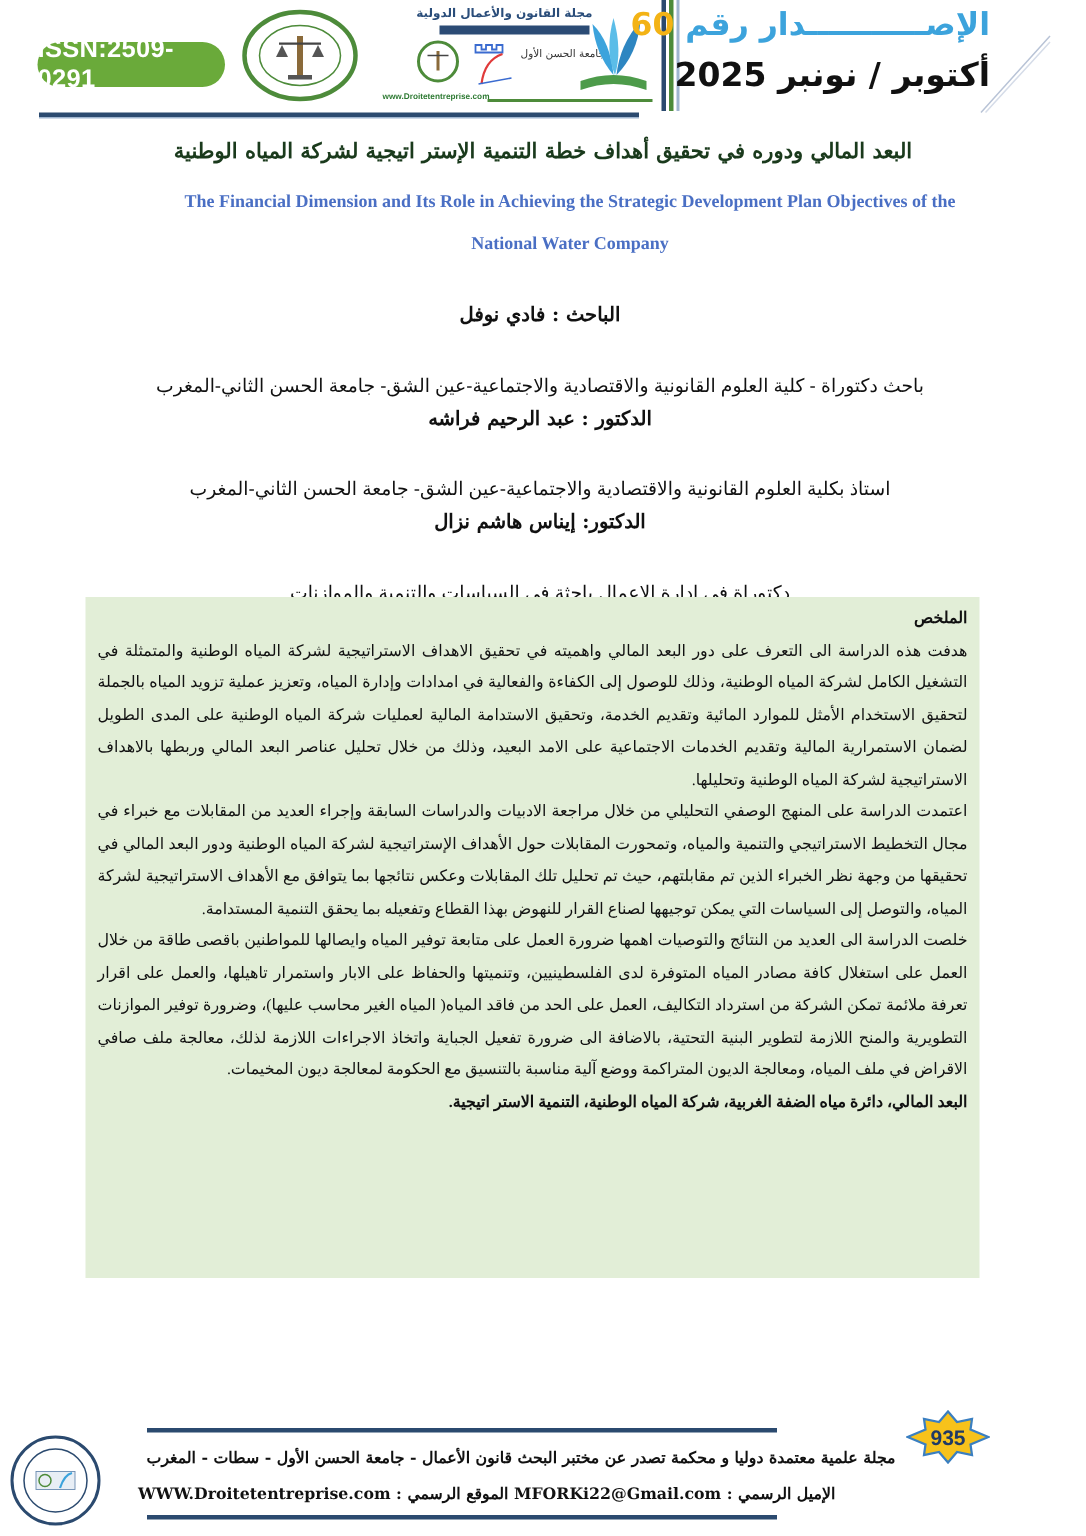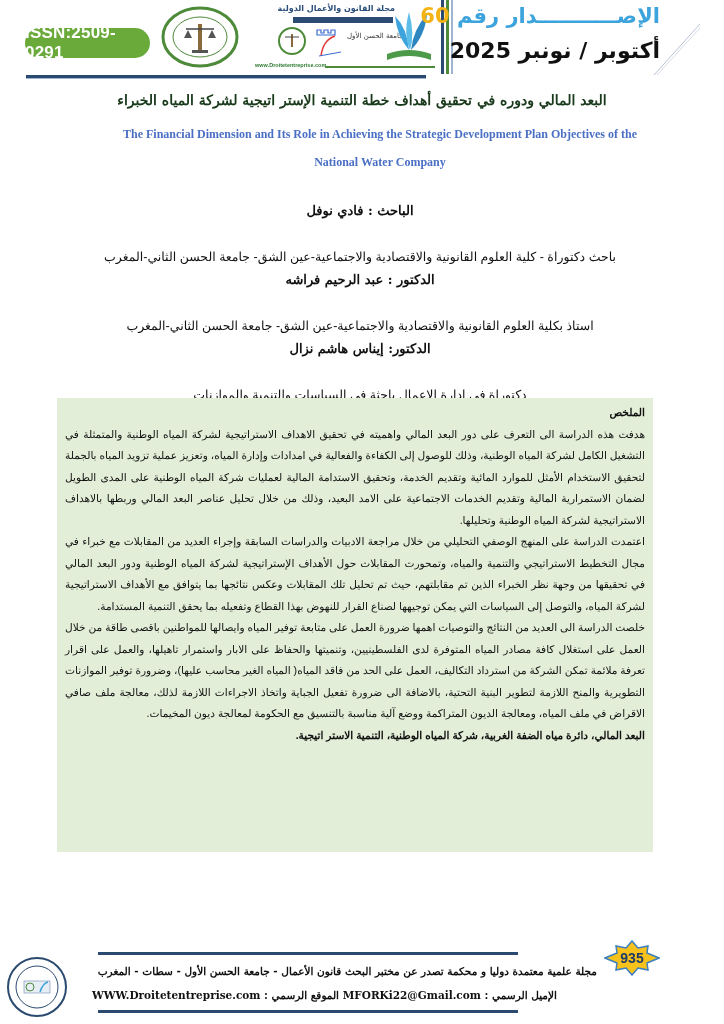--- a/index.html
+++ b/index.html
@@ -55,21 +55,21 @@
 
   
   .authors { position: absolute; left: 80px; top: 200px; width: 560px; direction: rtl; text-align: center; }
   .authors .name { font-family: "DejaVu Serif", serif; font-size: 13px; font-weight: bold; line-height: 22px; }
   .authors .aff { font-family: Liberation Sans, sans-serif; font-size: 12.5px; line-height: 24px; margin-top: 23px; }
 
   
   .abstract {
     position: absolute; left: 57px; top: 398px; width: 596px; height: 454px;
     background: #e2eed7; direction: rtl; text-align: justify; padding: 4px 8px 0 8px;
-    font-family: Liberation Sans, sans-serif; font-size: 10.6px; line-height: 21.5px; color: #111;
+    font-family: Liberation Serif, serif; font-size: 10.6px; line-height: 21.5px; color: #111;
   }
   .abstract .head { font-weight: bold; }
   .abstract p { text-align-last: right; }
   .abstract .keywords { font-weight: bold; }
 
   
   .footer-logo { position: absolute; left: 6px; top: 956px; width: 62px; height: 62px; }
   .footer-rule { position: absolute; left: 98px; width: 420px; height: 3px; background: #2b4a6f; }
   .footer-line1 {
     position: absolute; left: 92px; top: 965px; width: 505px; text-align: right; direction: rtl;
@@ -136,21 +136,21 @@
   <span class="issue-num">60</span>
 </div>
 <div class="issue-line2">أكتوبر / نونبر 2025</div>
 <svg class="diag" viewBox="0 0 50 55">
   <line x1="2" y1="53" x2="48" y2="2" stroke="#b8c3d6" stroke-width="1"></line>
   <line x1="5" y1="53" x2="48" y2="6" stroke="#d5dce8" stroke-width="1"></line>
 </svg>
 <div class="header-rule"></div>
 <div class="header-rule2"></div>
 
-<div class="title-ar">البعد المالي ودوره في تحقيق أهداف خطة التنمية الإستر اتيجية لشركة المياه الخبراء</div>
+<div class="title-ar">البعد المالي ودوره في تحقيق أهداف خطة التنمية الإستر اتيجية لشركة المياه الوطنية</div>
 <div class="title-en">The Financial Dimension and Its Role in Achieving the Strategic Development Plan Objectives of the National Water Company</div>
 
 <div class="authors">
   <div class="name">الباحث : فادي نوفل</div>
   <div class="aff">باحث دكتوراة - كلية العلوم القانونية والاقتصادية والاجتماعية-عين الشق- جامعة الحسن الثاني-المغرب</div>
   <div class="name">الدكتور : عبد الرحيم فراشه</div>
   <div class="aff">استاذ بكلية العلوم القانونية والاقتصادية والاجتماعية-عين الشق- جامعة الحسن الثاني-المغرب</div>
   <div class="name">الدكتور: إيناس هاشم نزال</div>
   <div class="aff">دكتوراة في ادارة الاعمال باحثة في السياسات والتنمية والموازنات</div>
 </div>

